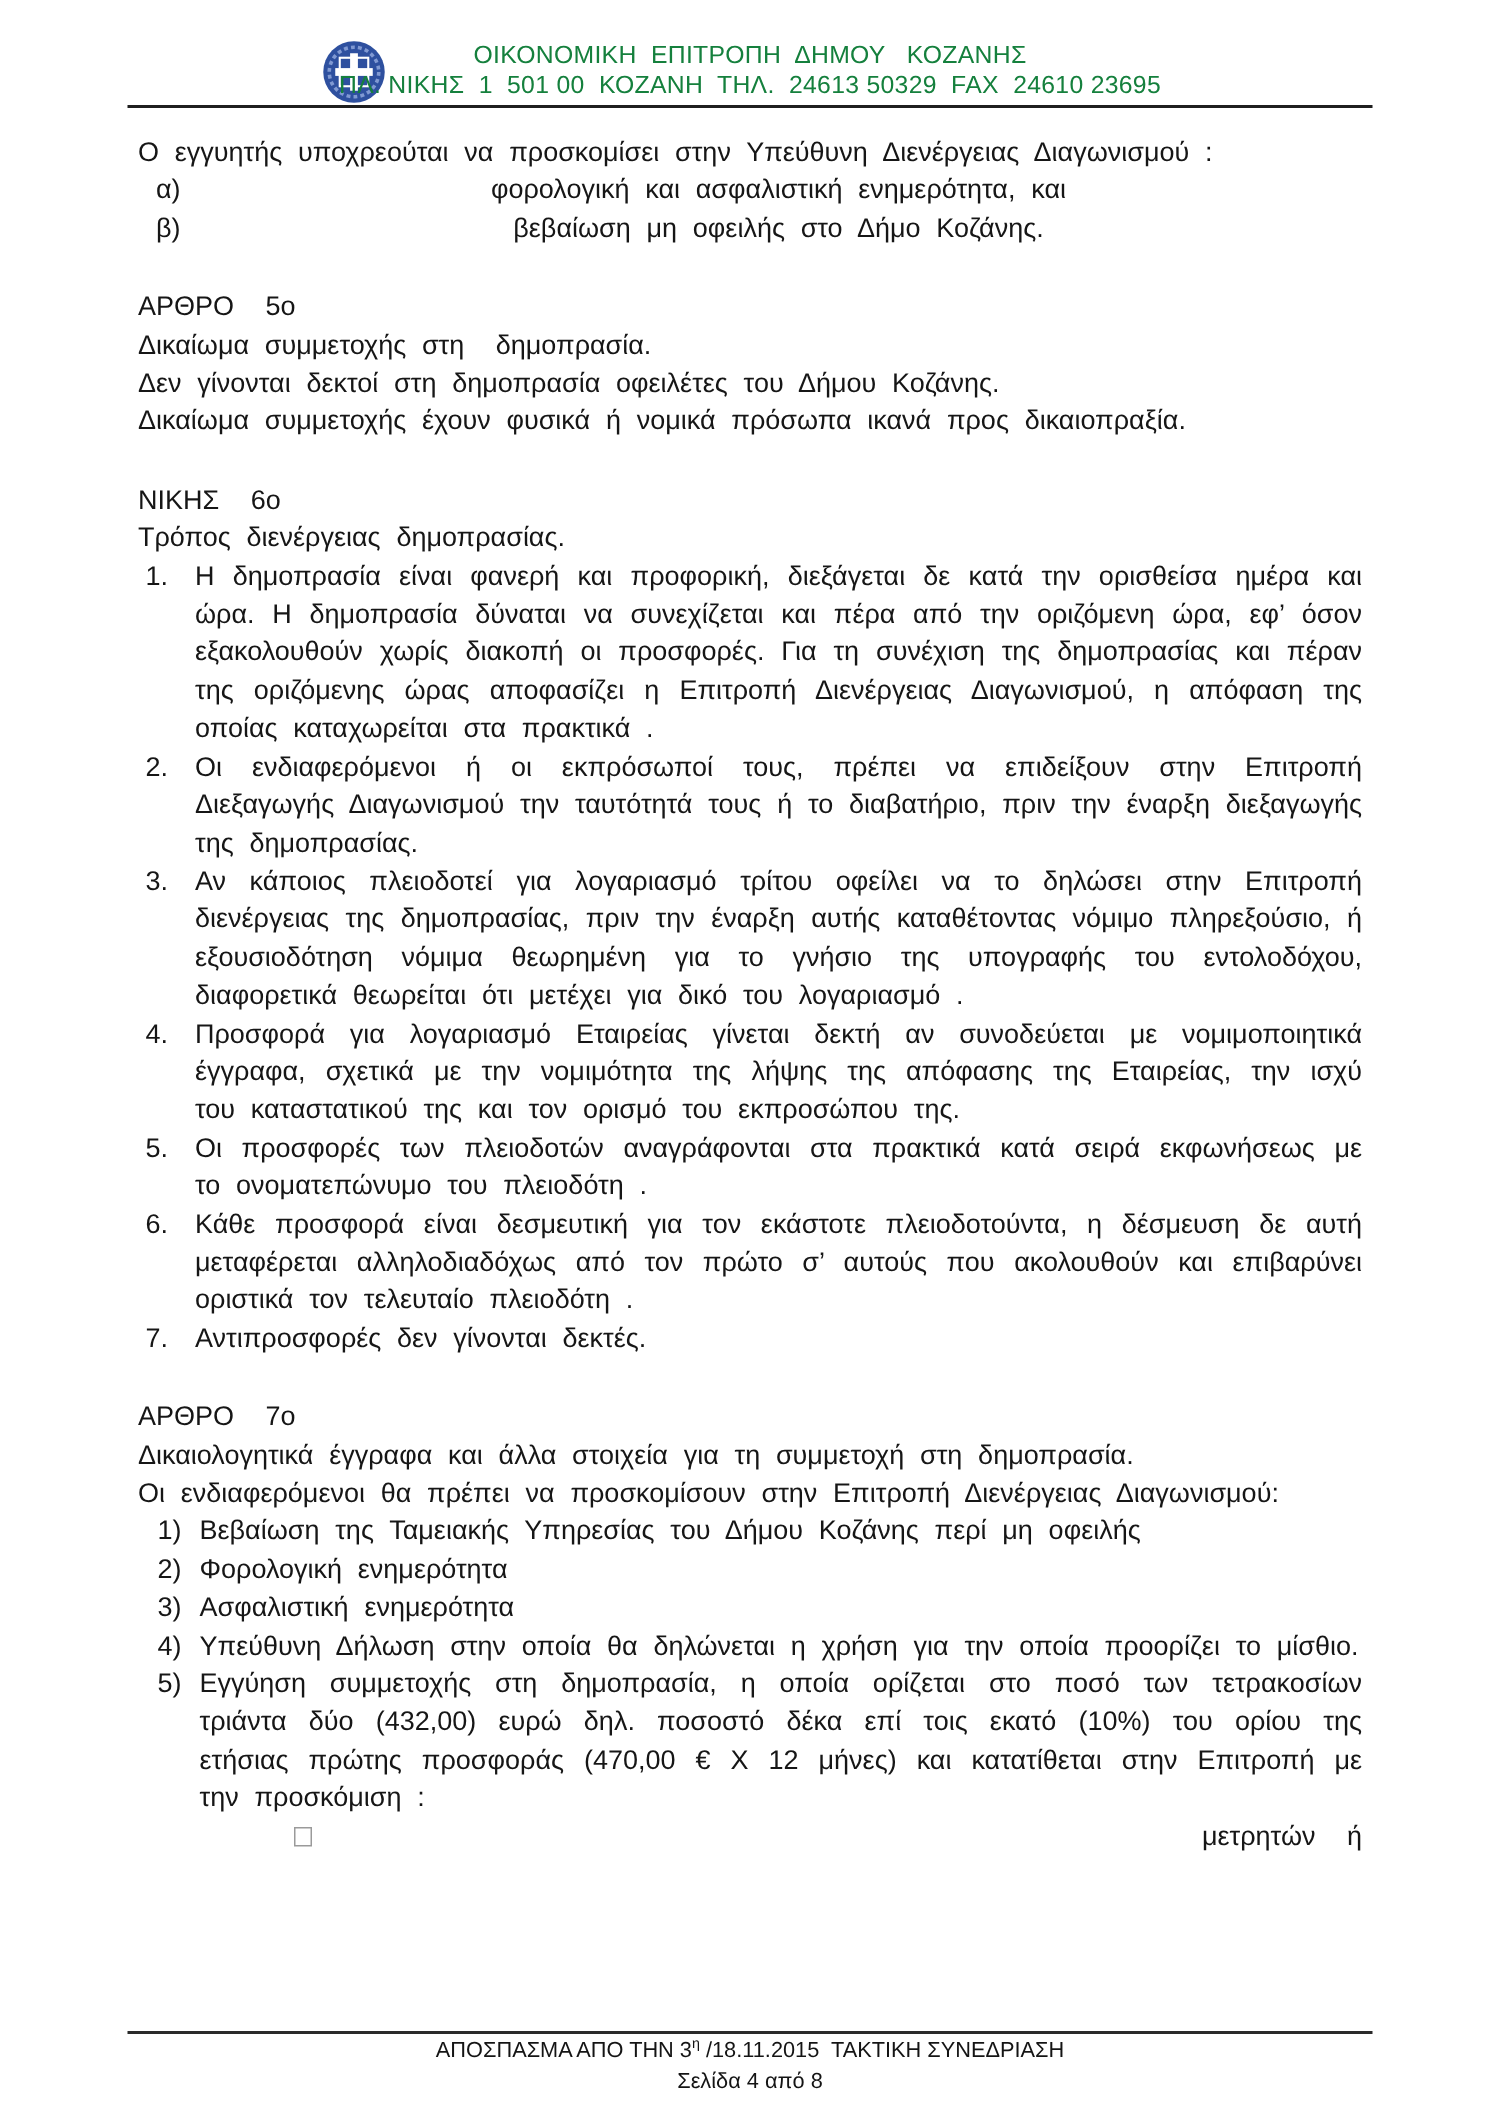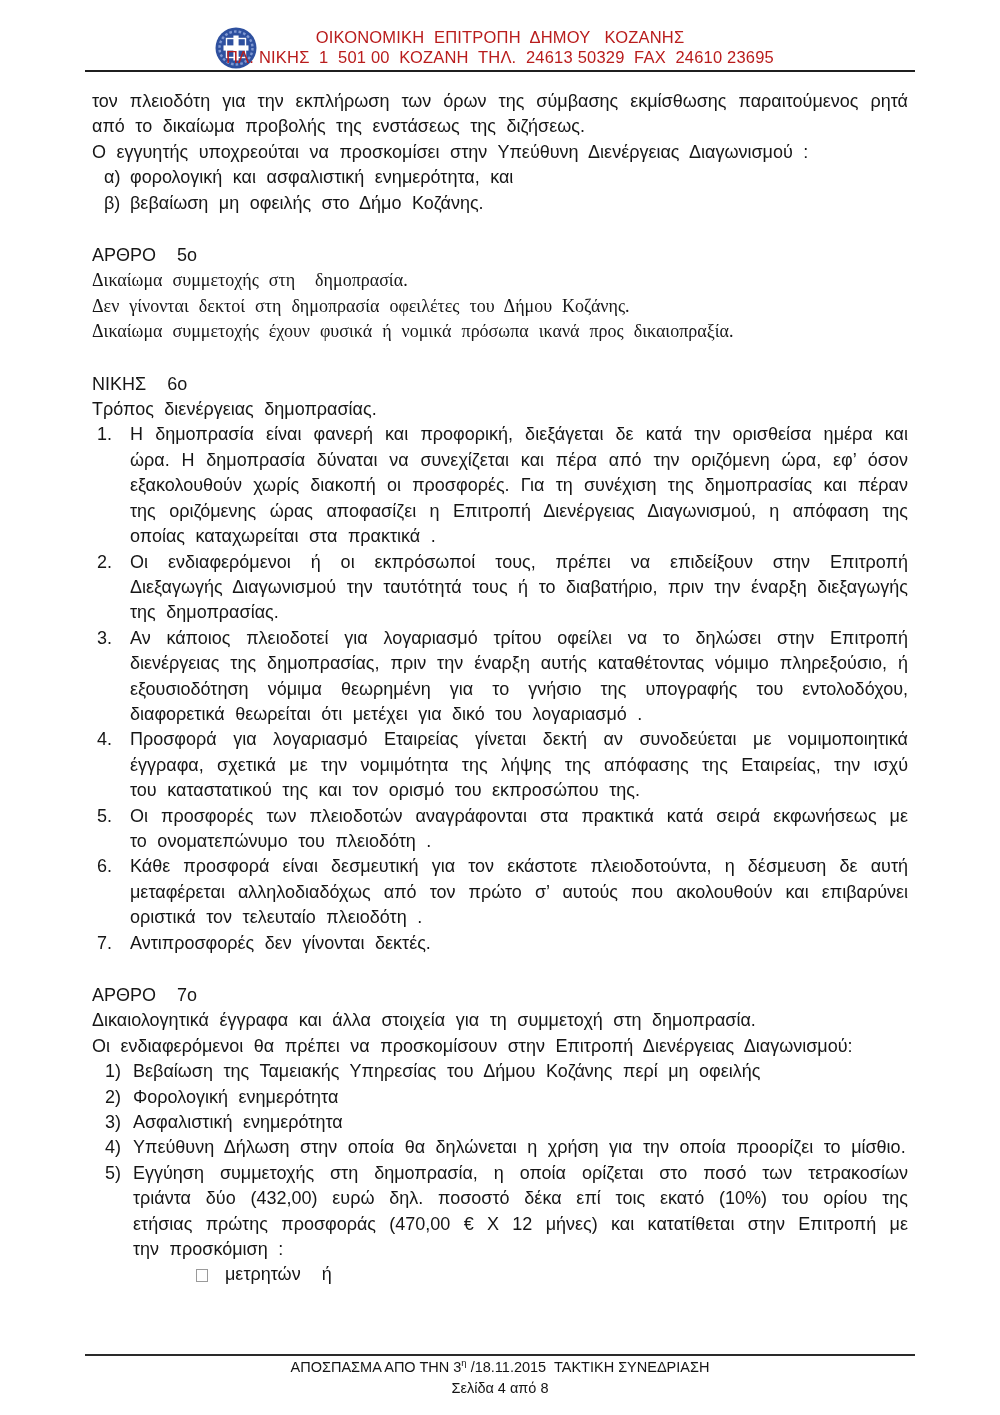--- a/index.html
+++ b/index.html
@@ -32,52 +32,53 @@
     height:44px;
     display:block;
   }
   .header-line {
     position:absolute;
     left:0; right:0;
     text-align:center;
     white-space:pre;
     font-size:16.5px;
     letter-spacing:0.2px;
-    color:#b91c1c;
+    color:#15803d;
   }
   .header-line.l1 { top:28px; }
   .header-line.l2 { top:48px; }
 
   
   .content {
     margin:0 92px;
     padding-top:17px;
     font-size:18px;
     line-height:25.4px;
     word-spacing:5.5px;
     color:#161616;
   }
   .justify { text-align:justify; }
-  .keep { white-space:pre-wrap;font-family:Liberation Serif, serif; }
+  .keep { white-space:pre-wrap; }
   .section-title { margin-top:27px; white-space:pre-wrap; }
 
   .li { display:flex; align-items:flex-start; }
   .li-num  { flex:0 0 38px; padding-left:5px; }
   .li-text { flex:1 1 auto; text-align:justify; }
 
   .liab-num { flex:0 0 38px; padding-left:12px; }
-  .liab-text { flex:1 1 auto; }
+  .liab-text { flex:1 1 auto;text-align:center; }
 
   .li7-num { flex:0 0 41px; padding-left:13px; }
   .li7-text { flex:1 1 auto; text-align:justify; }
 
   .sub-option {
     margin-left:104px;
     display:flex;
     align-items:center;
+    justify-content:space-between;
   }
   .checkbox-glyph {
     display:inline-block;
     width:12px;
     height:13px;
     border:1.5px solid #9a9a9a;
     margin-right:17px;
     flex:0 0 auto;
   }
   .sub-option .label { white-space:pre-wrap; }
@@ -111,21 +112,20 @@
         <rect x="19.4" y="9.5" width="5.2" height="25" fill="#ffffff"></rect>
         <rect x="9.5" y="19.4" width="25" height="5.2" fill="#ffffff"></rect>
       </svg>
     </span>
     <div class="header-line l1">ΟΙΚΟΝΟΜΙΚΗ  ΕΠΙΤΡΟΠΗ  ΔΗΜΟΥ   ΚΟΖΑΝΗΣ</div>
     <div class="header-line l2">ΠΛ. ΝΙΚΗΣ  1  501 00  ΚΟΖΑΝΗ  ΤΗΛ.  24613 50329  FAX  24610 23695</div>
   </header>
 
   <main class="content">
 
-    <p class="justify">τον πλειοδότη για την εκπλήρωση των όρων της σύμβασης εκμίσθωσης παραιτούμενος ρητά από το δικαίωμα προβολής της ενστάσεως της διζήσεως.</p>
     <p>Ο εγγυητής υποχρεούται να προσκομίσει στην Υπεύθυνη Διενέργειας Διαγωνισμού :</p>
     <div class="li">
       <span class="liab-num">α)</span>
       <span class="liab-text">φορολογική και ασφαλιστική ενημερότητα, και</span>
     </div>
     <div class="li">
       <span class="liab-num">β)</span>
       <span class="liab-text">βεβαίωση μη οφειλής στο Δήμο Κοζάνης.</span>
     </div>
 

